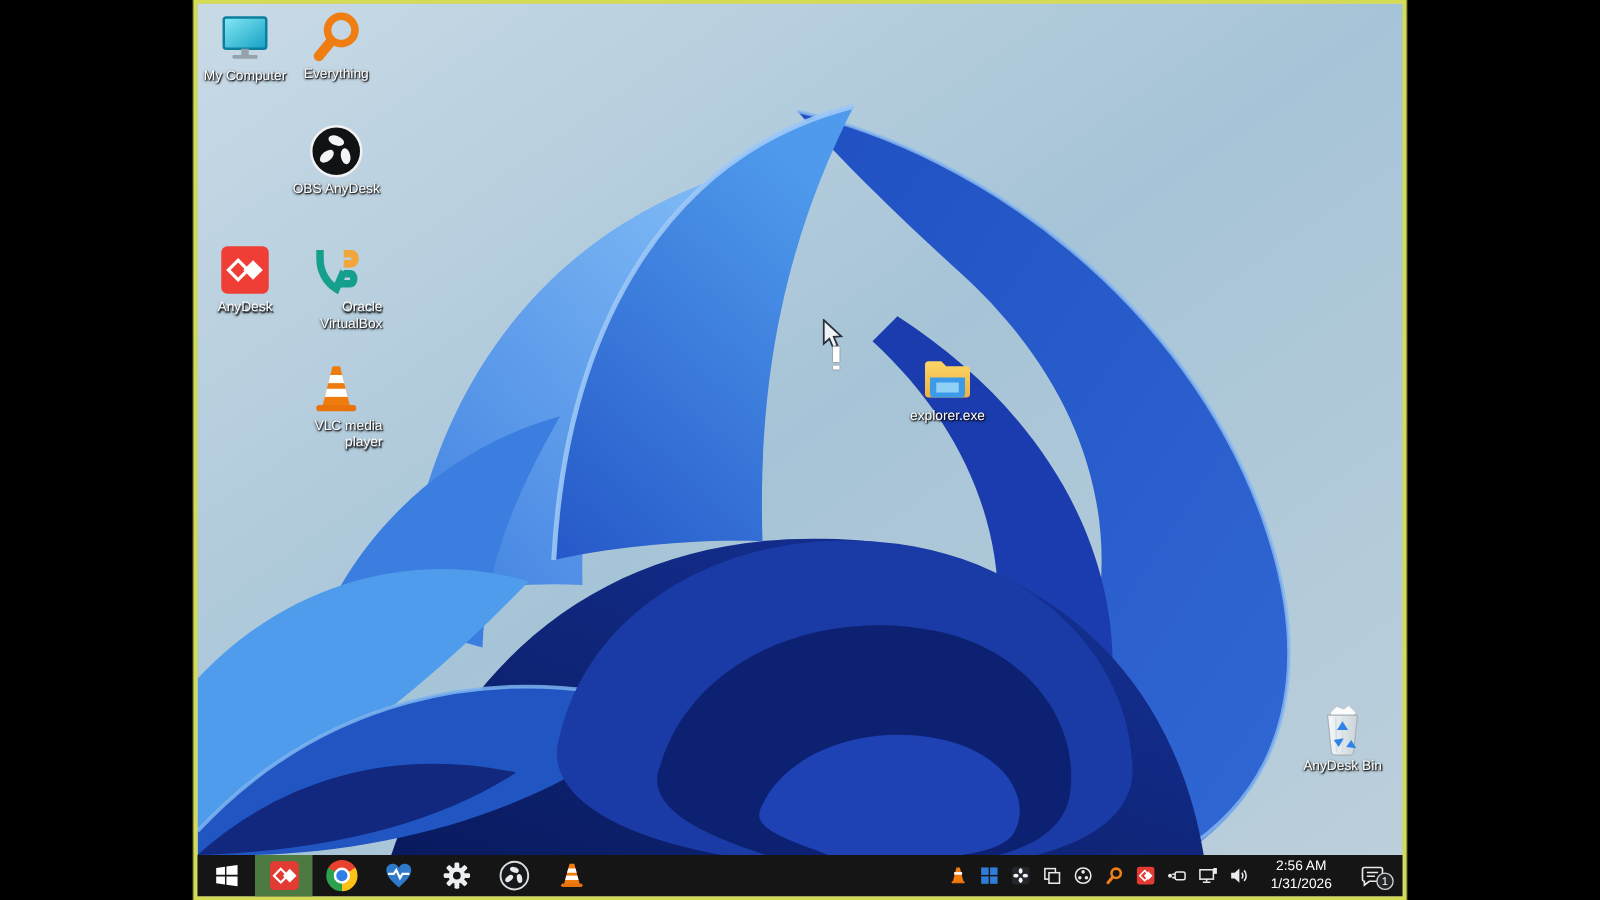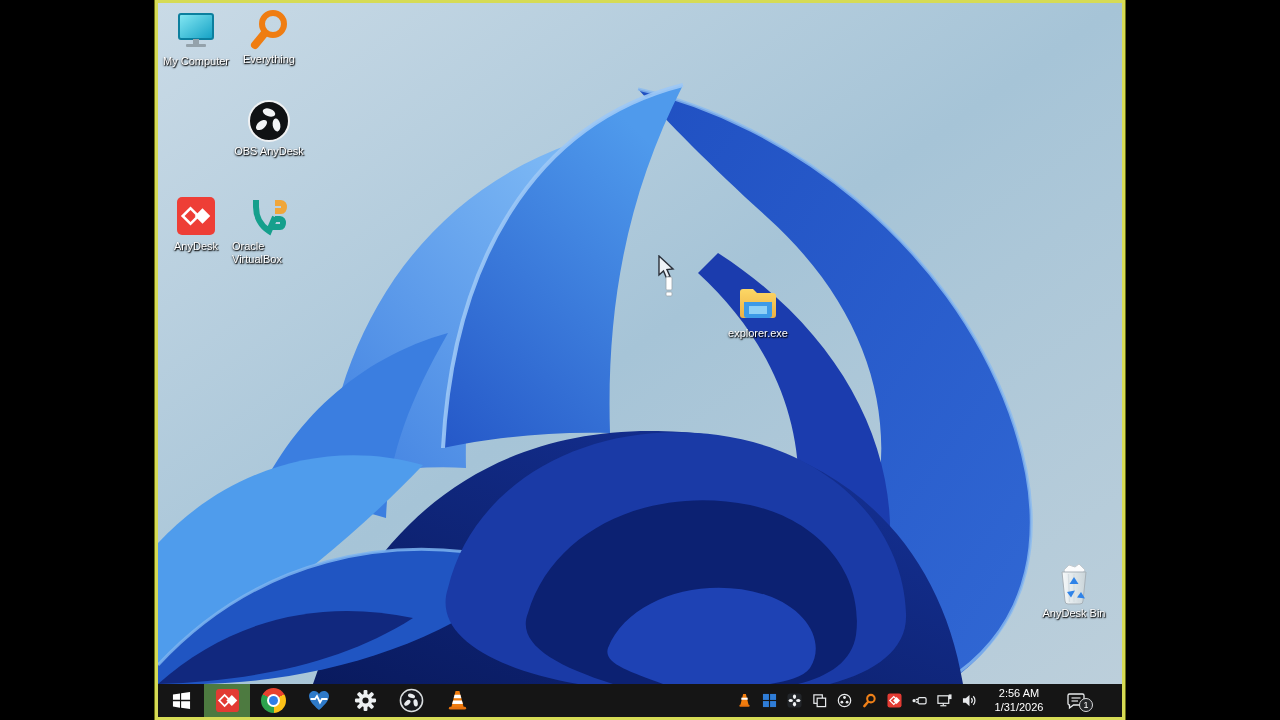--- a/index.html
+++ b/index.html
@@ -12,38 +12,38 @@
     border:3px solid #d6db55; box-shadow:0 0 0 1px #6a6e14;
     background:#aac6d8; display:flex; flex-direction:column;
   }
   .desktop { position:relative; flex:1 1 auto; overflow:hidden; }
   .desktop > svg.wallpaper { position:absolute; inset:0; width:100%; height:100%; }
 
   
   .dicon { position:absolute; width:76px; display:flex; flex-direction:column;
            align-items:center; cursor:default; }
   .dicon .art { width:44px; height:44px; display:flex; align-items:center; justify-content:center; }
-  .dicon .lbl { margin-top:2px; font-size:11px; line-height:1.18; color:#fff; text-align:left;
+  .dicon .lbl { margin-top:2px; font-size:11px; line-height:1.18; color:#fff; text-align:right;
                 text-shadow:0 1px 2px rgba(0,0,0,.95), 1px 1px 1px rgba(0,0,0,.85); max-width:74px; }
 
   .chrome-disc { position:relative; width:44px; height:44px; border-radius:50%;
       background:conic-gradient(from -60deg,#e8422f 0 120deg,#fcc117 0 240deg,#2ca24c 0 360deg); }
   .chrome-disc::before { content:""; position:absolute; inset:24%; background:#fff; border-radius:50%; }
   .chrome-disc::after  { content:""; position:absolute; inset:32%; background:#2f7de8; border-radius:50%; }
   .chrome-disc.small { width:25px; height:25px; }
 
   
   .cursor { position:absolute; left:499px; top:252px; width:30px; height:42px; pointer-events:none; }
 
   
   .taskbar { position:relative; flex:0 0 33px; background:#151515; display:flex; align-items:stretch; }
   .task-left { display:flex; align-items:stretch; }
   .task-btn { width:46px; display:flex; align-items:center; justify-content:center; }
   .task-btn.active { background:#4d7a40; }
-  .tray { position:absolute; right:28px; top:0; bottom:0; display:flex; align-items:center; gap:4px; }
+  .tray { position:absolute; right:6px; top:0; bottom:0; display:flex; align-items:center; gap:4px; }
   .tray-ic { width:21px; height:26px; display:flex; align-items:center; justify-content:center; }
   .clock { width:62px; text-align:center; color:#fff; font-size:11px; line-height:1.25; margin:0 4px; }
   .notif { position:relative; width:36px; height:26px; display:flex; align-items:center; justify-content:center; }
   .notif .badge { position:absolute; right:1px; bottom:2px; width:14px; height:14px; border-radius:50%;
       border:1px solid #d8d9da; background:#242629; color:#fff; font-size:9px; line-height:12px; text-align:center; }
 </style>
 </head>
 <body>
 
 <svg width="0" height="0" style="position:absolute">
@@ -166,20 +166,38 @@
       <div class="art">
         <svg viewBox="0 0 44 44" width="44" height="44" fill="none" stroke-linecap="butt">
           <path d="M9,6 V13 C9,23 14,32 22,37 L28,23" stroke="#159f8c" stroke-width="6"></path>
           <path d="M28,9 H34 C38,9 38,17 34,17 H28" stroke="#f0a63a" stroke-width="6"></path>
           <path d="M28,25 H33 C37,25 37,33 33,33 H25" stroke="#159f8c" stroke-width="6"></path>
         </svg>
       </div>
       <div class="lbl">Oracle VirtualBox</div>
     </div>
 
+    <div class="dicon" style="left:73px;top:286px">
+      <div class="art">
+        <svg viewBox="0 0 44 44" width="44" height="44">
+          <defs>
+              <clipPath id="coneClip">
+                <polygon points="19,4 25,4 33,36 11,36"></polygon>
+              </clipPath>
+            </defs>
+          <polygon points="19,4 25,4 33,36 11,36" fill="#f07c0e"></polygon>
+          <g clip-path="url(#coneClip)">
+            <rect x="8" y="11" width="28" height="6.5" fill="#fff"></rect>
+            <rect x="8" y="22" width="28" height="6.5" fill="#fff"></rect>
+          </g>
+          <rect x="6" y="35" width="32" height="5" rx="2.5" fill="#e8720c"></rect>
+        </svg>
+      </div>
+      <div class="lbl">VLC media player</div>
+    </div>
 
     <div class="dicon" style="left:562px;top:278px">
       <div class="art">
         <svg viewBox="0 0 44 44" width="44" height="44">
           <path d="M4,11 a3,3 0 0 1 3,-3 h10 l4,4 h16 a3,3 0 0 1 3,3 v19 a3,3 0 0 1 -3,3 H7 a3,3 0 0 1 -3,-3 Z" fill="url(#foldGrad)"></path>
           <path d="M8,21 h28 v13 a3,3 0 0 1 -3,3 H11 a3,3 0 0 1 -3,-3 Z" fill="#3d9ae8"></path>
           <rect x="13" y="25" width="18" height="8" fill="#8fd0f6"></rect>
         </svg>
       </div>
       <div class="lbl">explorer.exe</div>

